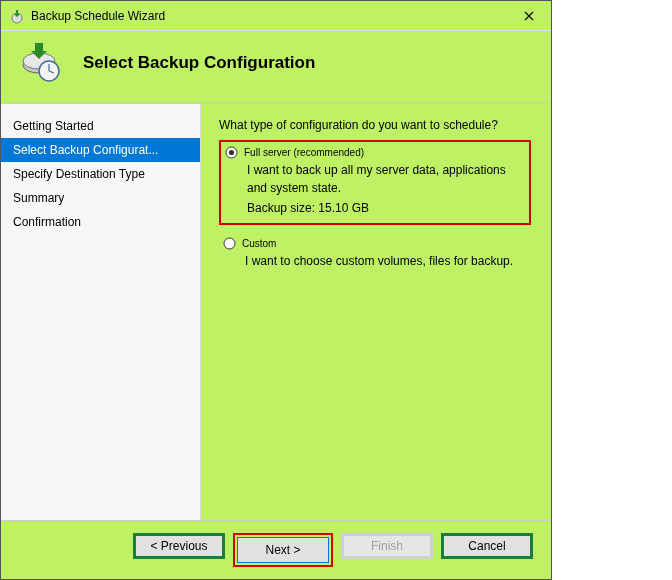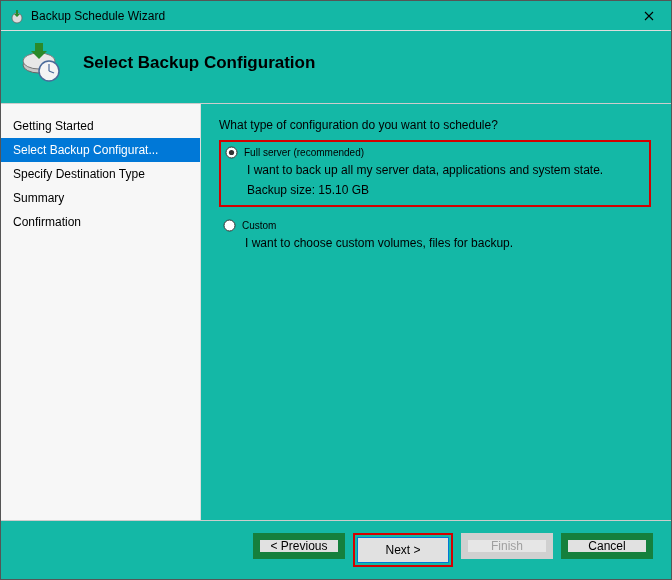--- a/index.html
+++ b/index.html
@@ -1,17 +1,17 @@
 <!DOCTYPE html>
 <html><head>
 <meta charset="utf-8">
 <style>
 * { box-sizing: border-box; margin: 0; padding: 0; }
 body { font-family: "Segoe UI", Tahoma, sans-serif; font-size: 12px; color: #000; background: #fff; }
-.window { width: 672px; height: 580px; border: 1px solid #555; background: #14b8a6; display: flex; flex-direction: column; }
+.window { width: 552px; height: 580px; border: 1px solid #555; background: #bef264; display: flex; flex-direction: column; }
 .titlebar { height: 30px; display: flex; align-items: center; padding: 0 0 0 8px; border-bottom: 1px solid #ddd; }
 .titlebar-icon { width: 16px; height: 16px; margin-right: 6px; }
 .titlebar-text { flex: 1; font-size: 12px; }
 .close-btn { width: 45px; height: 29px; display: flex; align-items: center; justify-content: center; font-size: 14px; cursor: pointer; }
 .header { display: flex; align-items: center; padding: 10px 20px 18px 18px; }
 .header-icon { width: 44px; height: 44px; margin-right: 20px; }
 .header-title { font-size: 17px; font-weight: bold; }
 .body { display: flex; flex: 1; border-top: 1px solid #ccc; min-height: 0; }
 .sidebar { width: 200px; background: #f7f7f7; border-right: 1px solid #ddd; padding-top: 10px; }
 .sidebar-item { padding: 5px 12px; font-size: 12px; cursor: pointer; white-space: nowrap; overflow: hidden; text-overflow: ellipsis; }
@@ -19,21 +19,21 @@
 .content { flex: 1; padding: 14px 20px 10px 18px; display: flex; flex-direction: column; }
 .question { font-size: 12px; margin-bottom: 8px; }
 .option-block { padding: 4px 8px 6px 4px; margin-bottom: 8px; }
 .option-block.highlighted { border: 2px solid #d40000; }
 .radio-row { display: flex; align-items: center; gap: 6px; }
 .radio { width: 13px; height: 13px; flex-shrink: 0; }
 .radio svg { display: block; }
 .option-label { font-size: 10px; }
 .option-desc { font-size: 12px; margin-left: 22px; margin-top: 2px; line-height: 1.5; }
 .footer { border-top: 1px solid #ccc; padding: 12px 18px; display: flex; justify-content: flex-end; gap: 8px; }
-.btn { width: 92px; height: 26px; background: #e1e1e1; border: 7px solid #15803d; font-size: 12px; font-family: inherit; cursor: pointer; display: flex; align-items: center; justify-content: center; }
+.btn { width: 92px; height: 26px; background: #e1e1e1; border: 3px solid #15803d; font-size: 12px; font-family: inherit; cursor: pointer; display: flex; align-items: center; justify-content: center; }
 .btn.disabled { color: #a0a0a0; border-color: #d0d0d0; background: #e6e6e6; cursor: default; }
 .btn.primary { border: 1px solid #0078d7; background: #e1e1e1; }
 .btn-wrap-highlight { border: 2px solid #d40000; padding: 2px; }
 </style>
 </head>
 <body>
 
 <div class="window">
 
   <div class="titlebar">

